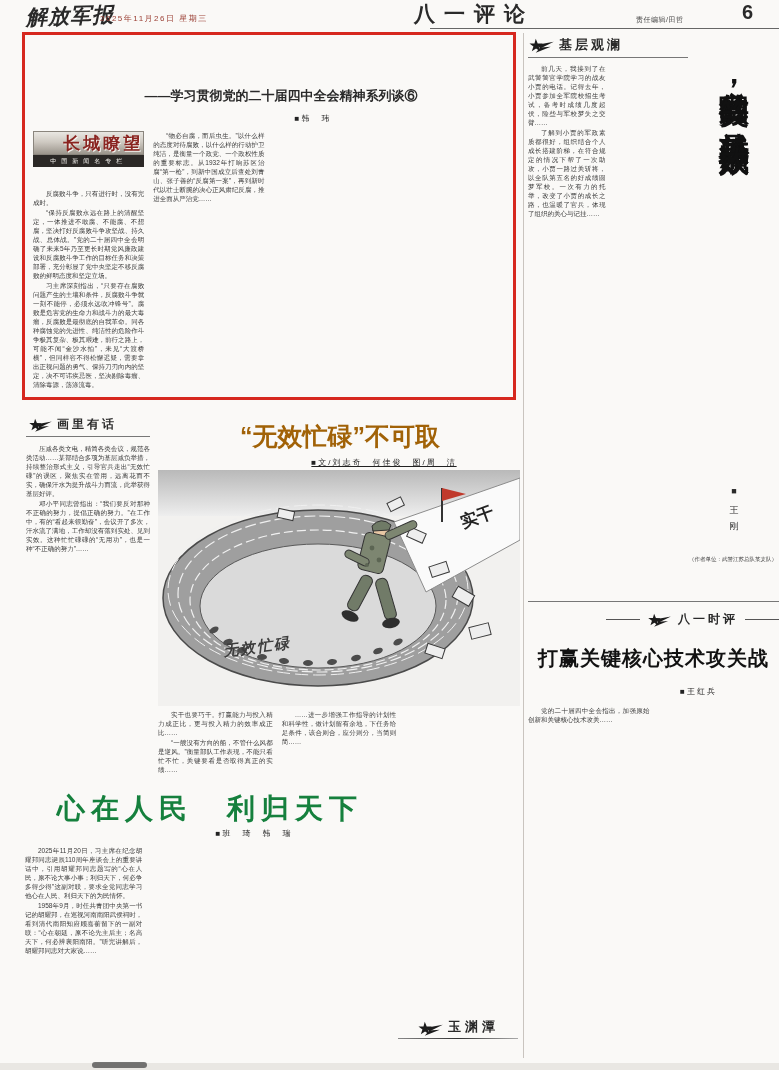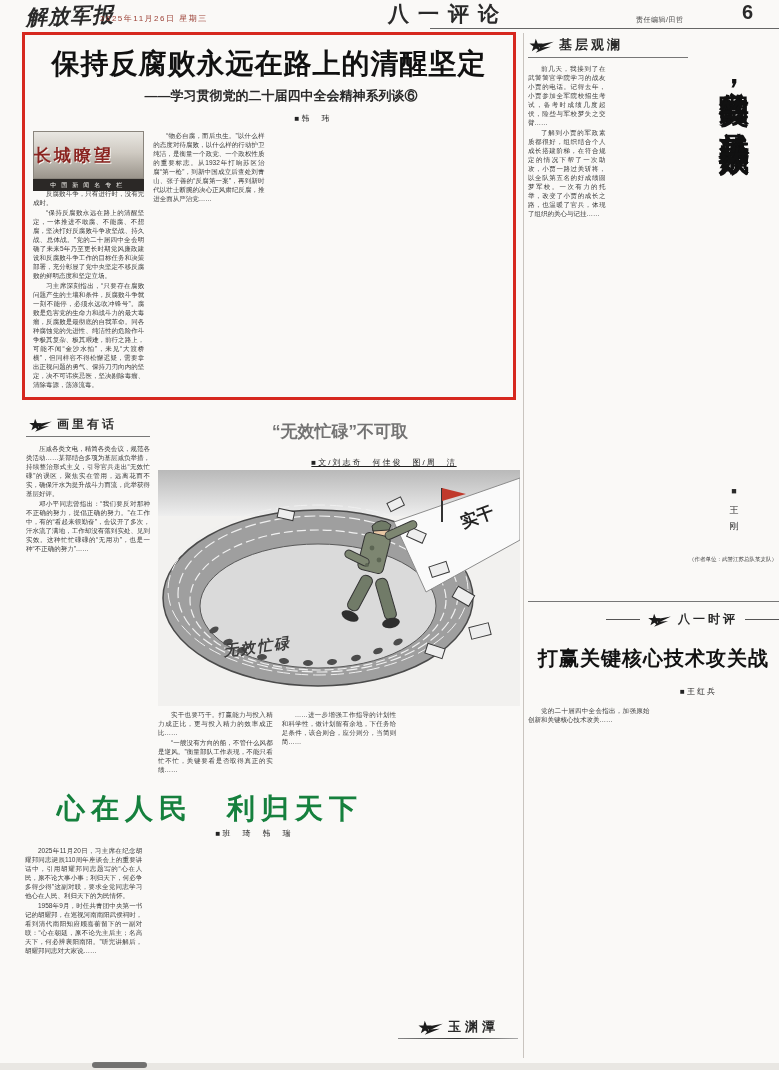--- a/index.html
+++ b/index.html
@@ -4,21 +4,21 @@
 <style>
   html,body{margin:0;padding:0;}
   body{width:779px;height:1070px;position:relative;background:#faf9f7;
        font-family:"Liberation Sans",sans-serif;color:#2a2a2a;overflow:hidden;}
   .abs{position:absolute;}
 
   
   .masthead{left:26px;top:2px;font-family:"Liberation Serif",serif;font-style:italic;
             font-weight:900;font-size:21px;transform:rotate(-2deg);letter-spacing:1px;}
   .date{left:100px;top:13px;font-size:8px;letter-spacing:1.5px;color:#9c4136;}
-  .section-title{left:388px;top:0;width:146px;text-align:left;font-size:21px;
+  .section-title{left:388px;top:0;width:146px;text-align:right;font-size:21px;
                  font-weight:900;letter-spacing:9px;}
   .editor{left:636px;top:15px;font-size:7px;color:#444;letter-spacing:.5px;}
   .pagenum{left:742px;top:1px;font-size:20px;font-weight:900;}
   .header-rule{left:430px;top:28px;width:349px;height:1px;background:#666;}
 
   
   .rule-h{background:#777;height:1px;}
   .rule-v{background:#c9c4bf;width:1px;}
   .kicker{display:flex;align-items:center;gap:5px;font-weight:900;font-size:13px;letter-spacing:3px;}
   .kicker svg{flex:0 0 auto;}
@@ -33,22 +33,22 @@
       background-blend-mode:lighten;opacity:.85;}
 
   
   .red-box{left:22px;top:32px;width:494px;height:368px;border:3px solid #d6281f;box-sizing:border-box;}
   .main-headline{top:10px;left:0;width:100%;text-align:center;font-size:28px;
                  font-weight:900;letter-spacing:1px;color:#111;}
   .main-subhead{top:52px;left:12px;width:100%;text-align:center;font-size:13px;font-weight:700;}
   .main-byline{top:78px;left:0;width:100%;}
   .main-cols{top:96px;left:8px;width:472px;height:258px;column-count:4;column-gap:9px;}
   .gcw-logo{width:100%;height:54px;margin-bottom:4px;break-inside:avoid;}
-  .gcw-top{height:48px;background:linear-gradient(180deg,#e9e7e2 0%,#cfcac2 45%,#9b958c 100%);
-           display:flex;align-items:center;justify-content:flex-start;border:1px solid #8a857d;box-sizing:border-box;}
+  .gcw-top{height:24px;background:linear-gradient(180deg,#e9e7e2 0%,#cfcac2 45%,#9b958c 100%);
+           display:flex;align-items:center;justify-content:flex-end;border:1px solid #8a857d;box-sizing:border-box;}
   .gcw-title{font-size:17px;font-weight:900;letter-spacing:3px;color:#8a2420;
              text-shadow:1px 1px 0 #f5f3ef;}
   .gcw-bar{height:12px;background:#2b2826;display:flex;align-items:center;justify-content:center;}
   .gcw-sub{color:#f2f0ec;font-size:6px;letter-spacing:5px;}
 
   
   .grs-kicker{left:528px;top:36px;}
   .grs-underline{left:528px;top:57px;width:160px;}
   .grs-cols{left:528px;top:64px;width:162px;height:496px;column-count:2;column-gap:7px;}
   .vert-headline{left:694px;top:66px;width:80px;height:478px;writing-mode:vertical-rl;
@@ -62,55 +62,54 @@
   .bayi-kicker{font-size:12px;}
   .bayi-headline{left:528px;top:645px;width:251px;text-align:center;font-size:20px;
                  font-weight:900;letter-spacing:1px;color:#111;}
   .bayi-byline{left:529px;top:686px;width:251px;}
   .bayi-cols{left:528px;top:706px;width:251px;height:352px;column-count:2;column-gap:8px;}
 
   
   .hlyh-kicker{left:28px;top:416px;font-size:12px;}
   .hlyh-underline{left:26px;top:436px;width:124px;}
   .hlyh-cols{left:26px;top:444px;width:124px;height:338px;column-count:1;}
-  .wxml-headline{left:160px;top:420px;width:360px;text-align:center;font-size:17px;
-                 font-weight:900;color:#737373;}
+  .wxml-headline{left:160px;top:420px;width:360px;text-align:center;font-size:25px;
+                 font-weight:900;color:#a16207;}
   .wxml-byline{left:160px;top:457px;width:360px;text-decoration:underline;}
   .cartoon{left:158px;top:470px;width:362px;height:236px;}
   .wxml-bottom-cols{left:158px;top:710px;width:362px;height:73px;column-count:3;column-gap:9px;}
 
   
   .people-headline{left:25px;top:790px;width:370px;text-align:center;font-size:28px;
                    font-weight:900;letter-spacing:6px;color:#15803d;}
   .people-byline{left:25px;top:828px;width:370px;}
   .people-cols{left:25px;top:846px;width:370px;height:212px;column-count:3;column-gap:9px;}
   .people-col4{left:400px;top:790px;width:118px;height:222px;column-count:1;}
   .yyt-logo{left:398px;top:1018px;width:120px;background:#faf9f7;}
-  .yyt-row{display:flex;align-items:center;justify-content:center;gap:5px;
+  .yyt-row{display:flex;align-items:flex-end;justify-content:center;gap:5px;
            font-weight:900;font-size:13px;letter-spacing:4px;}
   .yyt-underline{margin-top:2px;height:1px;background:linear-gradient(90deg,#888,#333,#aaa);}
 
   .main-vrule{left:523px;top:33px;height:1025px;}
   .bottom-strip{left:0;top:1063px;width:779px;height:7px;background:#e9e7e3;}
   .bottom-smudge{left:92px;top:1062px;width:55px;height:6px;background:#4a4a4a;
                  border-radius:3px;opacity:.75;}
 </style>
 </head>
 <body>
 
 <div class="abs masthead">解放军报</div>
 <div class="abs date">2025年11月26日 星期三</div>
 <div class="abs section-title">八一评论</div>
 <div class="abs editor">责任编辑/田哲</div>
 <div class="abs pagenum">6</div>
 <div class="abs header-rule"></div>
 <div class="abs rule-v main-vrule"></div>
 
 <div class="abs red-box">
-  <div class="abs main-headline">保持反腐败永远在路上的清醒坚定</div>
   <div class="abs main-subhead">——学习贯彻党的二十届四中全会精神系列谈⑥</div>
   <div class="abs byline main-byline">■韩　玮</div>
   <div class="abs cols main-cols">
     <div class="gcw-logo">
       <div class="gcw-top">
         <span class="gcw-title">长城瞭望</span>
       </div>
       <div class="gcw-bar">
         <span class="gcw-sub">中国新闻名专栏</span>
       </div>

